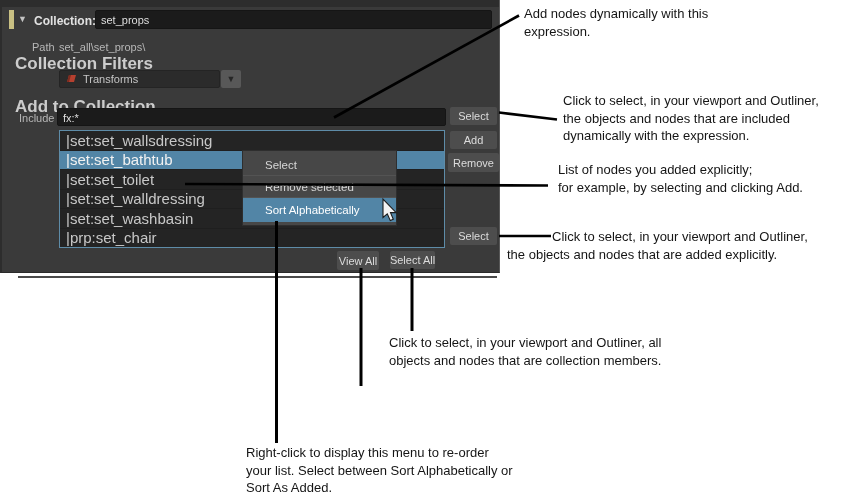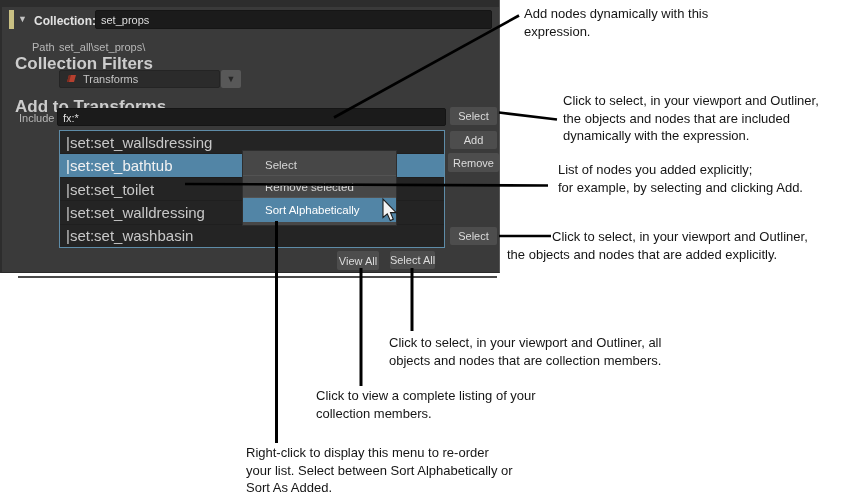--- a/index.html
+++ b/index.html
@@ -83,31 +83,32 @@
       <span class="ddicon">
         <svg width="11" height="10" viewBox="0 0 11 10">
           <polygon points="1,8 3,1 10,1 8,8" fill="#b5402f"></polygon>
           <polygon points="1,8 3,1 5,1 3,8" fill="#7d2b1f"></polygon>
         </svg>
       </span>
       <span>Transforms</span>
     </div>
     <div id="filter-arrow">▼</div>
 
-    <span class="lblb" style="left:13px; top:97px;">Add to Transforms</span>
+    <span class="lblb" style="left:13px; top:97px;">Add to Collection</span>
     <span class="lbl" style="left:17px; top:112px;">Include</span>
     <div class="field" style="left:55px; top:108px; width:389px; height:18px;">fx:*</div>
     <div class="btn" style="left:448px; top:107px; width:47px; height:18px;">Select</div>
 
     <div id="node-list">
       <div class="list-row">|set:set_wallsdressing</div>
       <div class="list-row selected">|set:set_bathtub</div>
       <div class="list-row">|set:set_toilet</div>
       <div class="list-row">|set:set_walldressing</div>
       <div class="list-row">|set:set_washbasin</div>
+      <div class="list-row">|prp:set_chair</div>
     </div>
 
     <div class="btn" style="left:448px; top:131px; width:47px; height:18px;">Add</div>
     <div class="btn" style="left:446px; top:153px; width:51px; height:19px;">Remove</div>
     <div class="btn" style="left:448px; top:227px; width:47px; height:18px;">Select</div>
 
     <div class="btn" style="left:335px; top:251px; width:42px; height:19px;">View All</div>
     <div class="btn" style="left:388px; top:251px; width:45px; height:18px;">Select All</div>
 
     <div id="context-menu">
@@ -124,22 +125,20 @@
 expression.</div>
   <div class="ann" style="left:563px; top:92px;">Click to select, in your viewport and Outliner,
 the objects and nodes that are included
 dynamically with the expression.</div>
   <div class="ann" style="left:558px; top:161px;">List of nodes you added explicitly;
 for example, by selecting and clicking Add.</div>
   <div class="ann" style="left:552px; top:228px;">Click to select, in your viewport and Outliner,</div>
   <div class="ann" style="left:507px; top:246px;">the objects and nodes that are added explicitly.</div>
   <div class="ann" style="left:389px; top:334px;">Click to select, in your viewport and Outliner, all
 objects and nodes that are collection members.</div>
-  <div class="ann" style="left:316px; top:387px;">Click to view a complete listing of your
-collection members.</div>
   <div class="ann" style="left:246px; top:444px;">Right-click to display this menu to re-order
 your list. Select between Sort Alphabetically or
 Sort As Added.</div>
 
   <svg id="overlay" viewBox="0 0 856 504" xmlns="http://www.w3.org/2000/svg">
 
     <line x1="334" y1="117.5" x2="519" y2="15.5" stroke="#000000" stroke-width="2.6"></line>
 
     <line x1="499" y1="112.5" x2="557" y2="119.5" stroke="#000000" stroke-width="2.6"></line>
 

